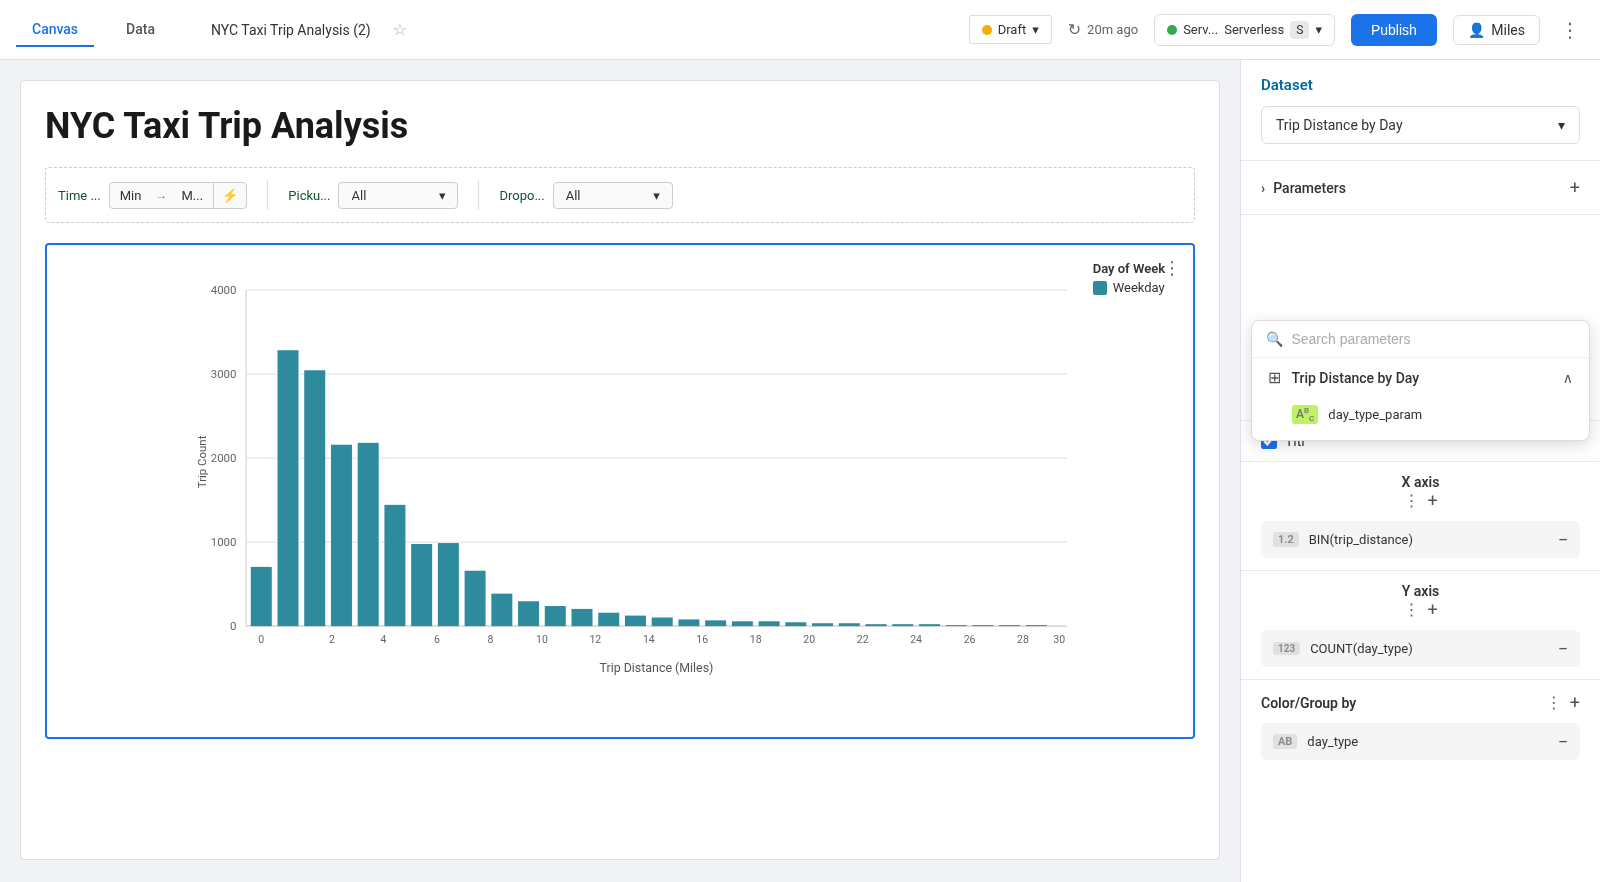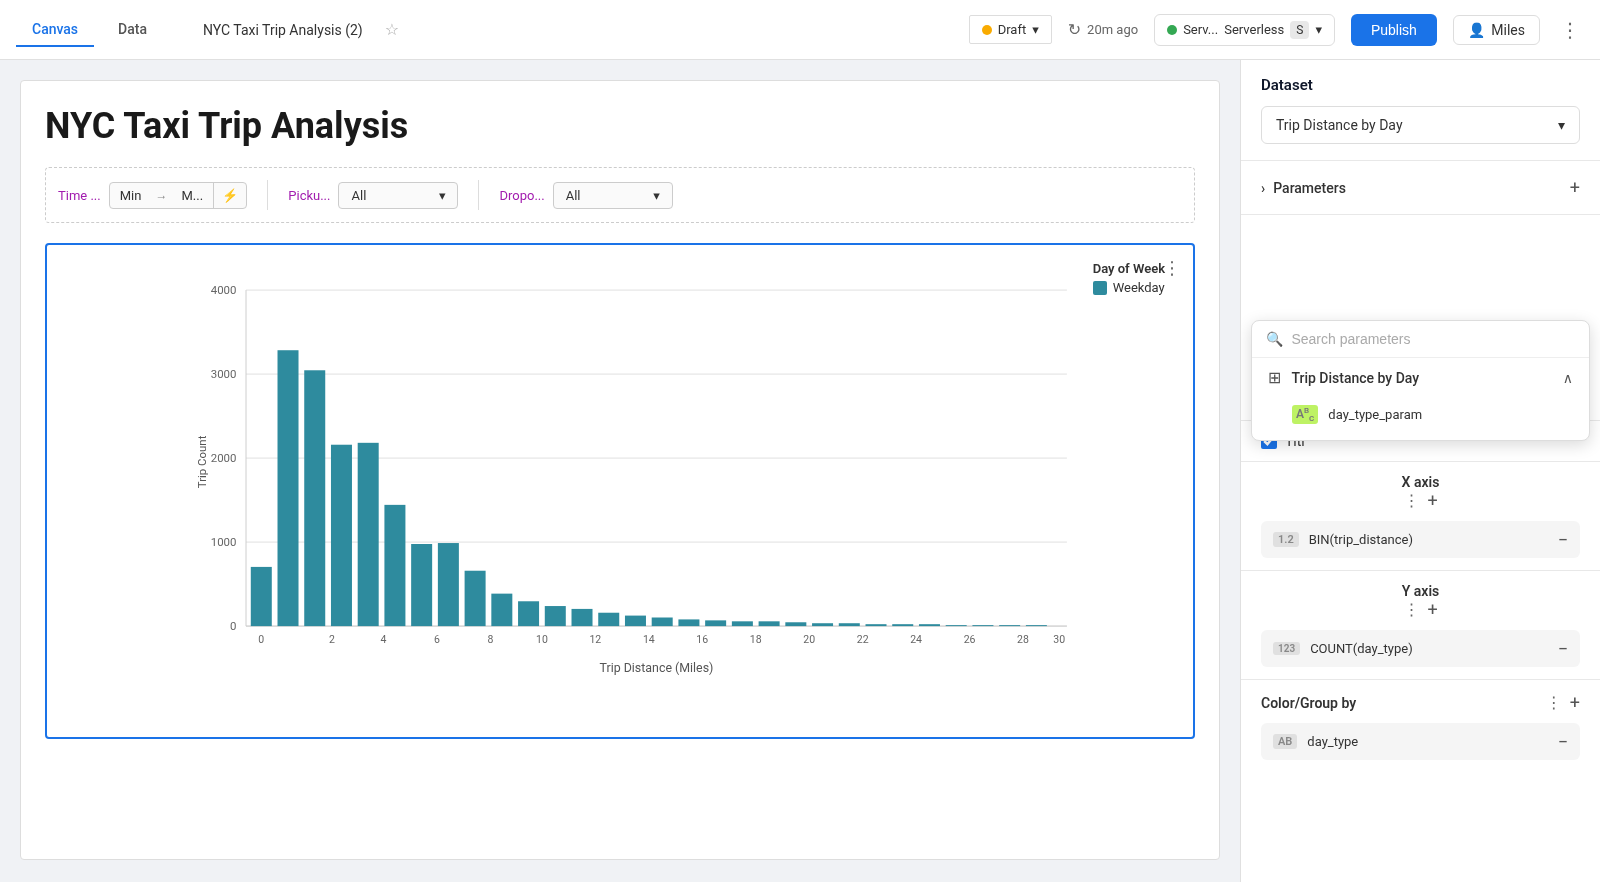--- a/index.html
+++ b/index.html
@@ -1,20 +1,20 @@
 <!DOCTYPE html>
 <html><head>
   <meta charset="utf-8">
   <style>
     * { box-sizing: border-box; margin: 0; padding: 0; }
     body { font-family: -apple-system, BlinkMacSystemFont, 'Segoe UI', Roboto, sans-serif; background: #f0f2f5; width: 1600px; height: 882px; overflow: hidden; display: flex; flex-direction: column; }
 
     
     .topbar { display: flex; align-items: center; background: #fff; border-bottom: 1px solid #e0e0e0; height: 60px; padding: 0 16px; gap: 16px; flex-shrink: 0; }
-    .topbar-tabs { display: flex; gap: 8px; }
+    .topbar-tabs { display: flex; gap: 16px; }
     .tab { padding: 8px 16px; font-size: 14px; font-weight: 500; color: #555; cursor: pointer; border-bottom: 2px solid transparent; }
     .tab.active { color: #1a73e8; border-bottom: 2px solid #1a73e8; }
     .topbar-title { font-size: 14px; color: #333; margin-left: 24px; }
     .topbar-star { font-size: 16px; color: #aaa; margin-left: 6px; cursor: pointer; }
     .spacer { flex: 1; }
     .draft-btn { display: flex; align-items: center; gap: 6px; background: #fff; border: 1px solid #ddd; border-radius: 2px; padding: 6px 12px; font-size: 13px; color: #333; cursor: pointer; }
     .draft-dot { width: 10px; height: 10px; background: #f9ab00; border-radius: 50%; }
     .sync-info { display: flex; align-items: center; gap: 6px; font-size: 13px; color: #666; }
     .server-btn { display: flex; align-items: center; gap: 6px; background: #fff; border: 1px solid #ddd; border-radius: 6px; padding: 6px 12px; font-size: 13px; color: #333; cursor: pointer; }
     .server-dot { width: 10px; height: 10px; background: #34a853; border-radius: 50%; }
@@ -26,38 +26,38 @@
     .main { display: flex; flex: 1; overflow: hidden; }
 
     
     .canvas { flex: 1; background: #f0f2f5; padding: 20px; overflow: auto; }
     .canvas-inner { background: #fff; border: 1px solid #ddd; border-radius: 4px; padding: 24px; min-height: 780px; }
     .report-title { font-size: 36px; font-weight: 700; color: #1a1a1a; margin-bottom: 20px; }
 
     
     .filters { display: flex; gap: 12px; margin-bottom: 20px; align-items: center; border: 1px dashed #ccc; padding: 12px; border-radius: 4px; }
     .filter-item { display: flex; align-items: center; gap: 8px; }
-    .filter-label { font-size: 13px; color: #a21caf; }
+    .filter-label { font-size: 13px; color: #14532d; }
     .filter-select { display: flex; align-items: center; gap: 6px; border: 1px solid #ccc; border-radius: 4px; padding: 5px 12px; font-size: 13px; color: #333; background: #fafafa; min-width: 120px; }
     .filter-separator { width: 1px; height: 30px; background: #ddd; margin: 0 8px; }
 
     
     .chart-container { border: 2px solid #1a73e8; border-radius: 4px; padding: 16px; position: relative; }
     .chart-title { font-size: 14px; font-weight: 600; color: #333; margin-bottom: 12px; }
     .chart-menu { position: absolute; top: 12px; right: 12px; font-size: 18px; color: #666; cursor: pointer; }
     .chart-area { position: relative; height: 460px; }
     .chart-legend { position: absolute; top: 0; right: 12px; font-size: 13px; }
     .legend-title { font-weight: 600; color: #333; margin-bottom: 4px; }
     .legend-item { display: flex; align-items: center; gap: 6px; font-size: 13px; color: #333; }
     .legend-color { width: 14px; height: 14px; border-radius: 2px; }
 
     
     .right-panel { width: 360px; background: #fff; border-left: 1px solid #e0e0e0; overflow-y: auto; flex-shrink: 0; position: relative; }
     .panel-section { padding: 16px 20px; border-bottom: 1px solid #e8e8e8; }
-    .panel-section-title { font-size: 15px; font-weight: 600; color: #0f172a; margin-bottom: 12px; }
+    .panel-section-title { font-size: 15px; font-weight: 600; color: #0369a1; margin-bottom: 12px; }
     .dataset-dropdown { display: flex; align-items: center; justify-content: space-between; border: 1px solid #ddd; border-radius: 6px; padding: 10px 14px; font-size: 14px; color: #333; cursor: pointer; background: #fff; }
     .parameters-row { display: flex; align-items: center; justify-content: space-between; cursor: pointer; padding: 8px 0; }
     .parameters-label { display: flex; align-items: center; gap: 8px; font-size: 14px; font-weight: 500; color: #333; }
     .plus-icon { font-size: 18px; color: #555; cursor: pointer; }
 
     
     .dropdown-popup { position: absolute; top: 260px; left: 10px; right: 10px; background: #fff; border: 1px solid #ddd; border-radius: 8px; box-shadow: 0 4px 16px rgba(0,0,0,0.15); z-index: 100; padding-bottom: 8px; }
     .search-box { display: flex; align-items: center; gap: 8px; padding: 10px 14px; border-bottom: 1px solid #eee; }
     .search-icon { color: #999; font-size: 14px; }
     .search-input { border: none; outline: none; font-size: 14px; color: #333; width: 100%; background: transparent; }

